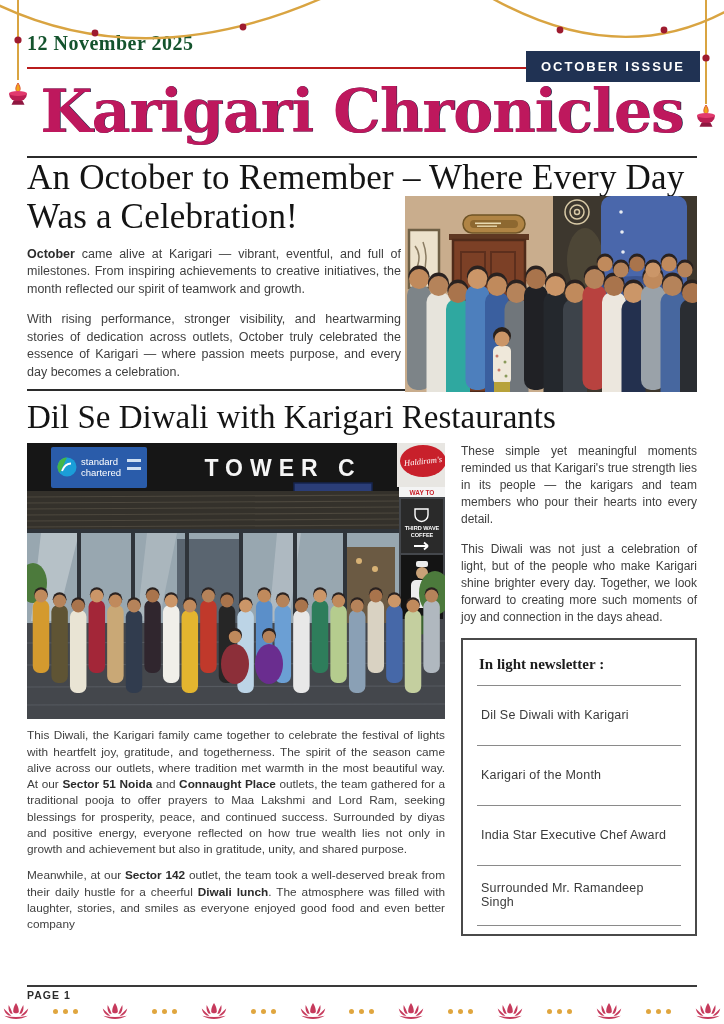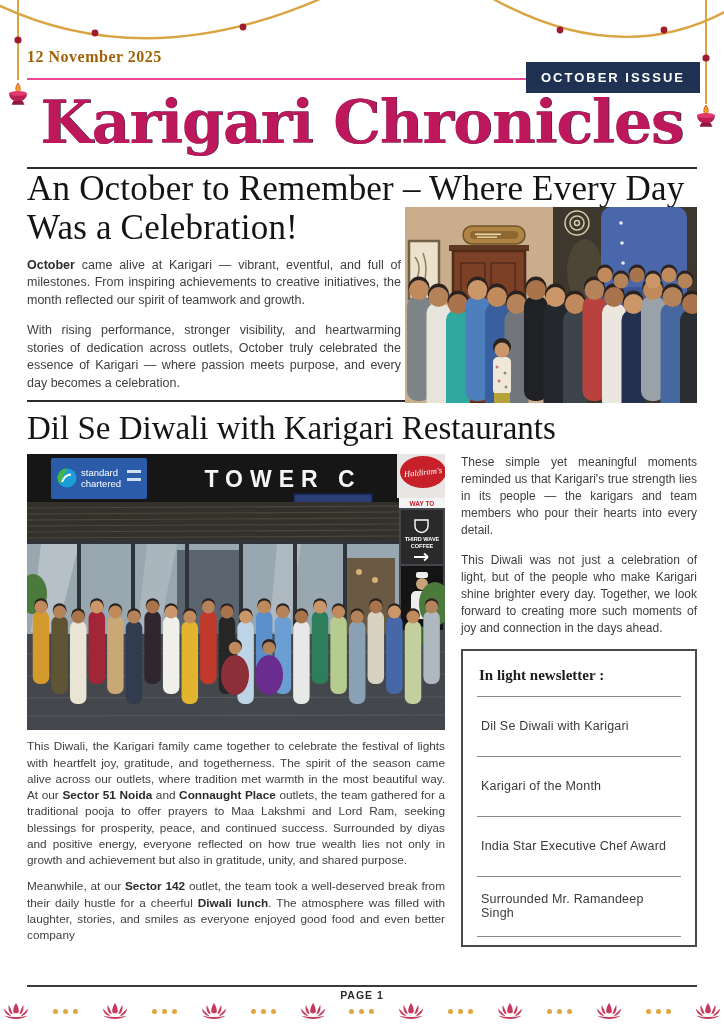--- a/index.html
+++ b/index.html
@@ -2,23 +2,23 @@
 <html><head>
 <meta charset="utf-8">
 <style>
   * { margin:0; padding:0; box-sizing:border-box; }
   html,body { background:#e9e9e9; }
   .page { position:relative; width:724px; height:1024px; margin:0 auto; background:#ffffff;
           overflow:hidden; font-family:"Liberation Sans", sans-serif; }
   .deco-top { position:absolute; top:0; left:0; z-index:3; pointer-events:none; }
   .content { position:relative; padding:0 27px; z-index:2; }
 
-  .date { margin-top:48px; font-family:"Liberation Serif", serif; font-weight:700;
-          font-size:16px; color:#a16207; letter-spacing:.5px; }
-  .rule-row { position:relative; margin-top:12px; height:2px; background:#ec4899; }
+  .date { margin-top:32px; font-family:"Liberation Serif", serif; font-weight:700;
+          font-size:20px; color:#14532d; letter-spacing:.5px; }
+  .rule-row { position:relative; margin-top:12px; height:2px; background:#b91c1c; }
   .badge { position:absolute; right:-3px; top:-16px; background:#203253; color:#fff;
            font-size:13px; font-weight:700; letter-spacing:2px; padding:8px 15px; }
   .masthead { margin-top:6px; text-align:center; font-family:"DejaVu Serif", serif;
               font-weight:700; font-size:60px; line-height:1.22; color:#be185d;
               letter-spacing:-1px; text-shadow:.6px 0 0 #22304d; }
   .masthead-rule { height:2px; background:#2b2b2b; margin-top:8px; }
 
   .h-serif { font-family:"Liberation Serif", serif; font-weight:400; color:#141414; }
   .s1 { position:relative; }
   .s1 h2 { font-size:35px; line-height:1.12; letter-spacing:.2px; max-width:690px; }
@@ -43,21 +43,21 @@
 
   .nl-box { margin-top:12px; border:2px solid #4a4a4a; padding:12px 14px 8px; background:#fff; }
   .nl-title { font-family:"Liberation Serif", serif; font-size:15px; font-weight:700;
               color:#1d1d1d; padding:4px 2px 12px; border-bottom:1.5px solid #8a8a8a; }
   .nl-item { height:60px; display:flex; align-items:center; border-bottom:1.5px solid #8a8a8a;
              font-size:12.5px; color:#3a3a3a; padding:0 4px; letter-spacing:.2px; }
 
   .footer { position:absolute; left:0; right:0; bottom:0; z-index:4; }
   .foot-inner { padding:0 27px; }
   .foot-rule { height:2px; background:#3a3a3a; }
-  .page-num { text-align:center; font-size:10.5px; font-weight:700; color:#2b2b2b;
+  .page-num { text-align:left; font-size:10.5px; font-weight:700; color:#2b2b2b;
               letter-spacing:1px; margin:2px 0 1px; }
   .lotus-row { display:flex; align-items:center; justify-content:space-between;
                padding:1px 2px 4px; height:22px; overflow:hidden; }
   .dots { display:flex; gap:5px; }
   .dot { width:5px; height:5px; border-radius:50%; background:#e0a63f; }
   .lotus { width:28px; height:17px; flex:0 0 auto; }
   svg { display:block; }
 </style>
 </head>
 <body>

